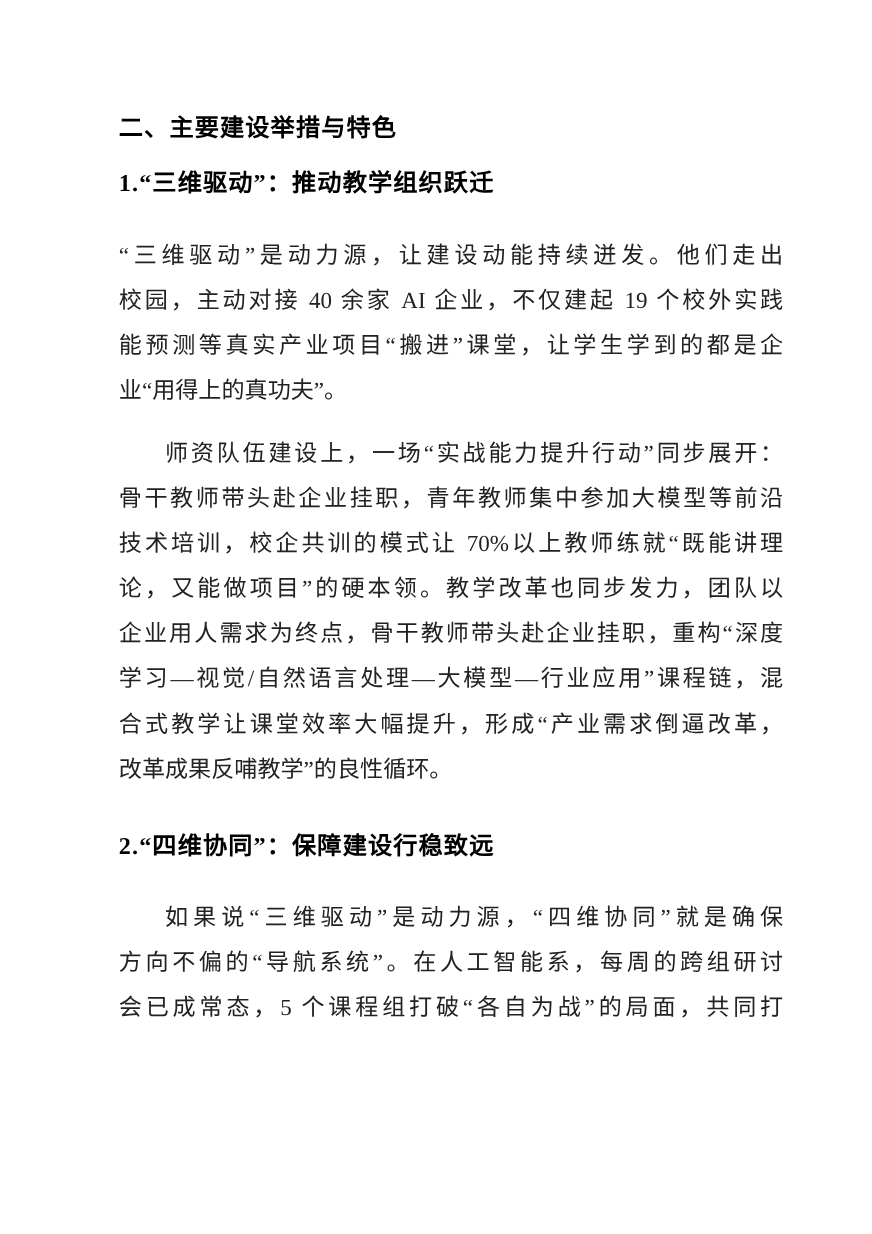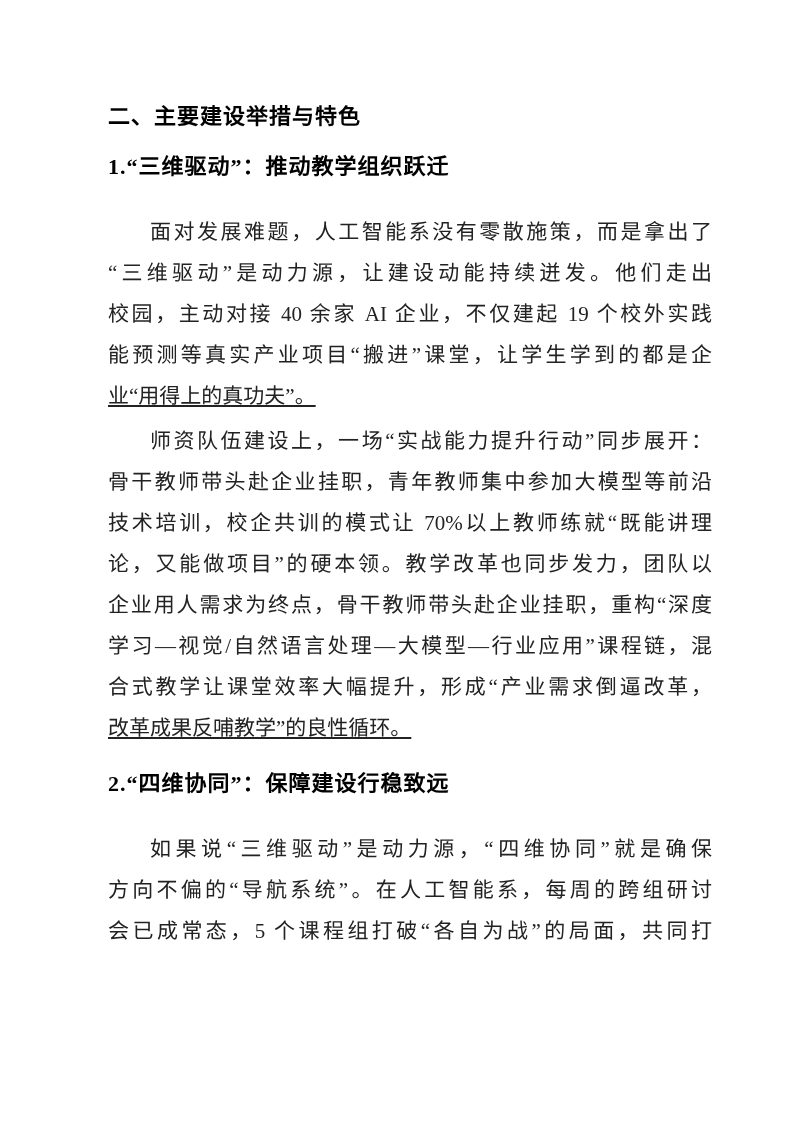--- a/index.html
+++ b/index.html
@@ -28,57 +28,55 @@
     font-weight: 700;
     color: #000000;
     letter-spacing: 1px;
     white-space: nowrap;
   }
   .heading.sub {
     margin-top: 24px;
     font-family: Liberation Serif, serif;
   }
   .heading.sub-2 {
-    margin-top: 22px;
+    margin-top: 36px;
   }
   .paragraph {
     margin-top: 32px;
     font-size: 21px;
     line-height: 41px;
     color: #222222;
   }
   .paragraph.flow {
-    margin-top: 4px;
+    margin-top: 16px;
   }
   .line {
     text-align: justify;
     text-align-last: justify;
     text-justify: inter-character;
   }
   .line.first {
     text-indent: 2em;
   }
   .line.last {
     text-align: left;
     text-align-last: left;
-    text-decoration: underline;
   }
 </style>
 </head>
 <body>
 
 <div class="page">
   <div class="doc">
 
     <div class="heading main">二、主要建设举措与特色</div>
 
     <div class="heading sub">1.“三维驱动”：推动教学组织跃迁</div>
 
     <div class="paragraph">
-        <div class="line first">面对发展难题，人工智能系没有零散施策，而是拿出了</div>
         <div class="line">“三维驱动”是动力源，让建设动能持续迸发。他们走出</div>
         <div class="line">校园，主动对接 40 余家 AI 企业，不仅建起 19 个校外实践</div>
         <div class="line">能预测等真实产业项目“搬进”课堂，让学生学到的都是企</div>
         <div class="line last">业“用得上的真功夫”。</div>
       </div>
 
     <div class="paragraph flow">
         <div class="line first">师资队伍建设上，一场“实战能力提升行动”同步展开：</div>
         <div class="line">骨干教师带头赴企业挂职，青年教师集中参加大模型等前沿</div>
         <div class="line">技术培训，校企共训的模式让 70%以上教师练就“既能讲理</div>

